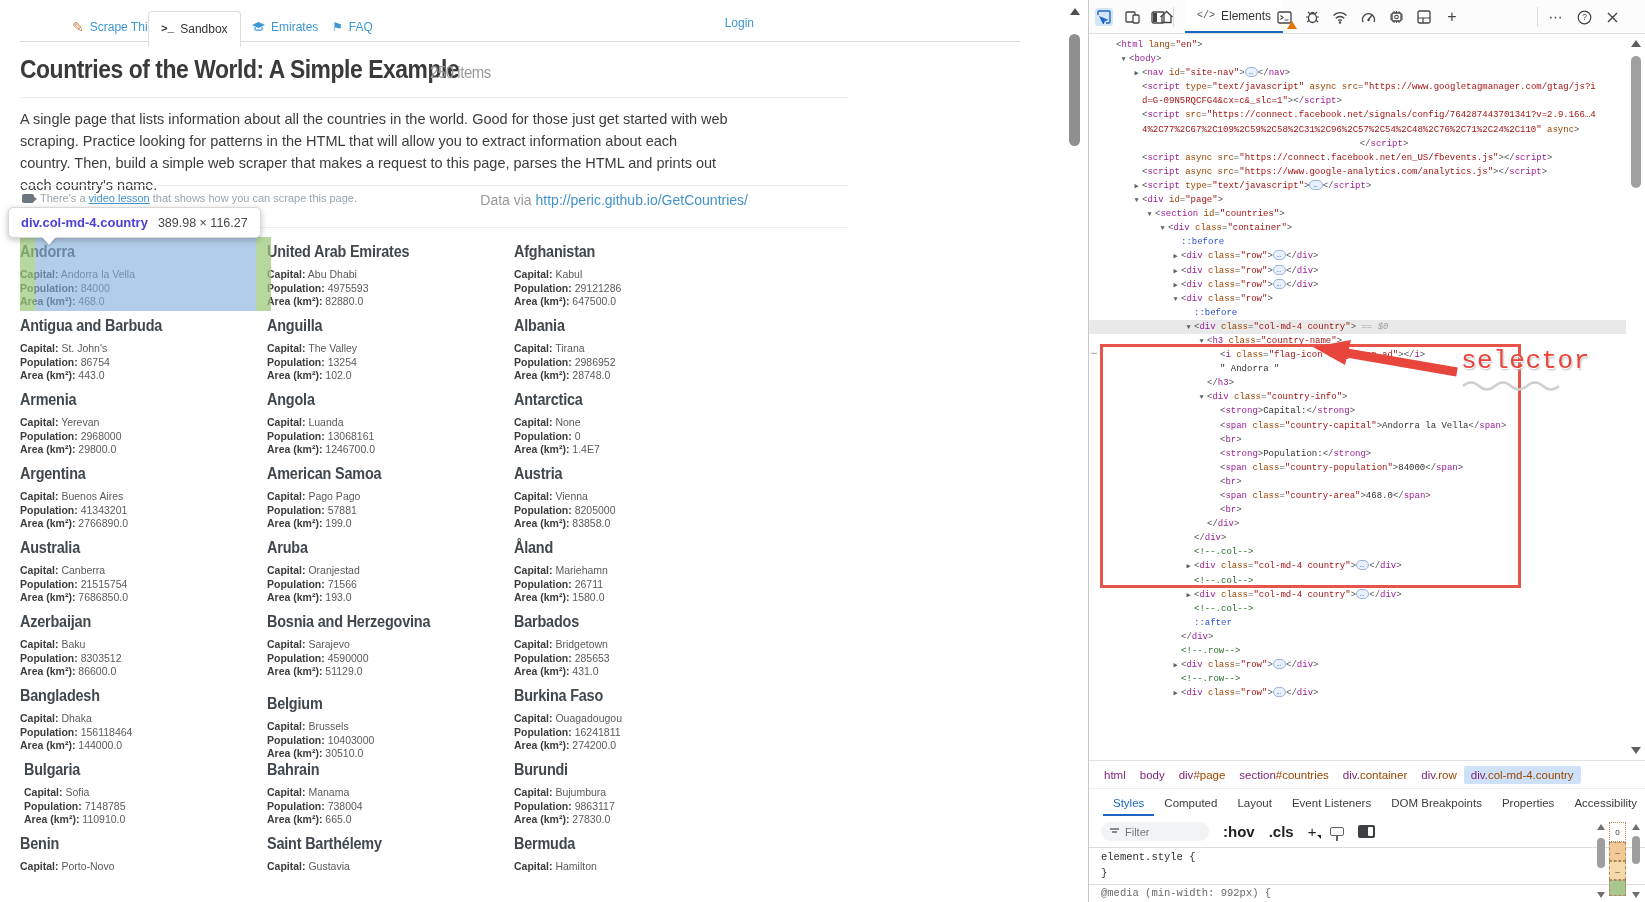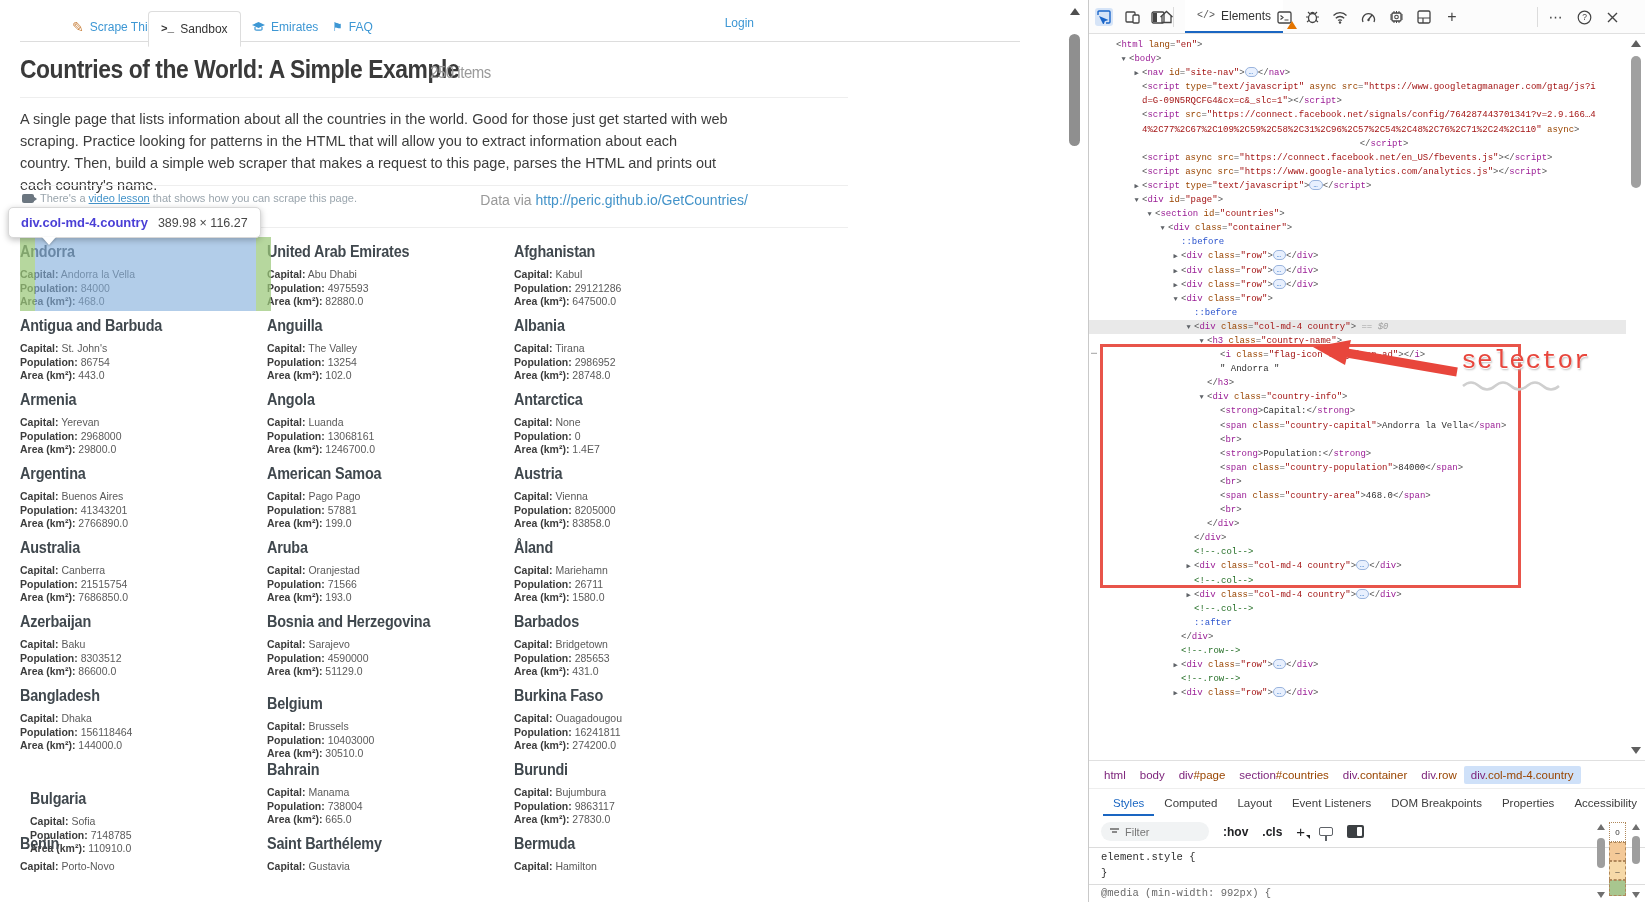--- a/index.html
+++ b/index.html
@@ -116,21 +116,21 @@
   .stab.active { color:#1a66c2; box-shadow:inset 0 -2px 0 #1a66c2; }
 
   
   #filter-row { position:absolute; left:0; top:816px; width:557px; height:32px; display:flex; align-items:center;
     gap:14px; padding-left:12px; border-bottom:1px solid #dcdcdc; }
   #filter-pill { width:108px; height:19px; background:#f1f3f4; border-radius:10px; display:flex; align-items:center;
     gap:6px; padding:0 9px; font-size:11px; color:#767676; }
   .funnel { display:inline-block; width:9px; height:8px; position:relative; }
   .funnel:before{content:""; position:absolute; left:0; top:0; width:9px; height:2px; background:#8a8a8a;}
   .funnel:mid{} .funnel:after{content:""; position:absolute; left:2px; top:3px; width:5px; height:2px; background:#8a8a8a;}
-  .ftoggle { font-size:12px; color:#202124; font-weight:bold; }
+  .ftoggle { font-size:15px; color:#202124; font-weight:bold; }
   .fplus { font-size:15px; color:#202124; position:relative; }
   .fplus:after { content:""; position:absolute; right:-5px; bottom:1px; border-left:4px solid transparent; border-top:4px solid #202124; }
   .roller { width:14px; height:9px; border:1.5px solid #5f6368; border-radius:2px; position:relative; }
   .roller:after { content:""; position:absolute; left:5px; top:8px; width:2px; height:5px; background:#5f6368; }
   .sidebar-toggle { width:17px; height:13px; background:#3c4043; border-radius:2px; position:relative; }
   .sidebar-toggle:after { content:""; position:absolute; right:2px; top:2px; width:5px; height:9px; background:#fff; border-radius:1px;}
 
   
   #styles-body { position:absolute; left:0; top:848px; width:557px; height:54px; overflow:hidden;
     font-family:"Liberation Mono","DejaVu Sans Mono",monospace; font-size:10.5px; color:#303030; }
@@ -361,21 +361,21 @@
           </div>
         </div>
         <div class="country" style="left: 494px; top: 444px;">
           <h3>Burkina Faso</h3>
           <div class="info">
             <div><b>Capital:</b> Ouagadougou</div>
             <div><b>Population:</b> 16241811</div>
             <div><b>Area (km²):</b> 274200.0</div>
           </div>
         </div>
-        <div class="country" style="left: 10px; top: 518px; margin-top: 29px;">
+        <div class="country" style="left: 4px; top: 518px;">
           <h3>Bulgaria</h3>
           <div class="info">
             <div><b>Capital:</b> Sofia</div>
             <div><b>Population:</b> 7148785</div>
             <div><b>Area (km²):</b> 110910.0</div>
           </div>
         </div>
         <div class="country" style="left: 247px; top: 518px;">
           <h3>Bahrain</h3>
           <div class="info">

